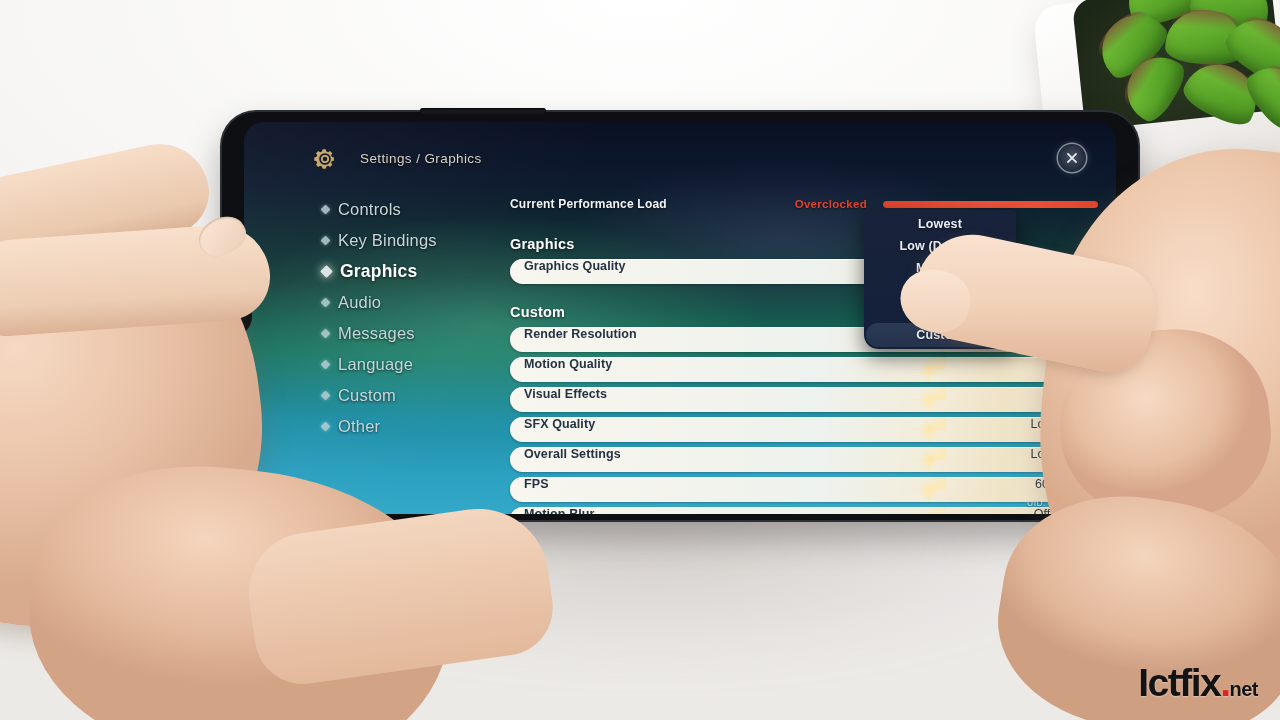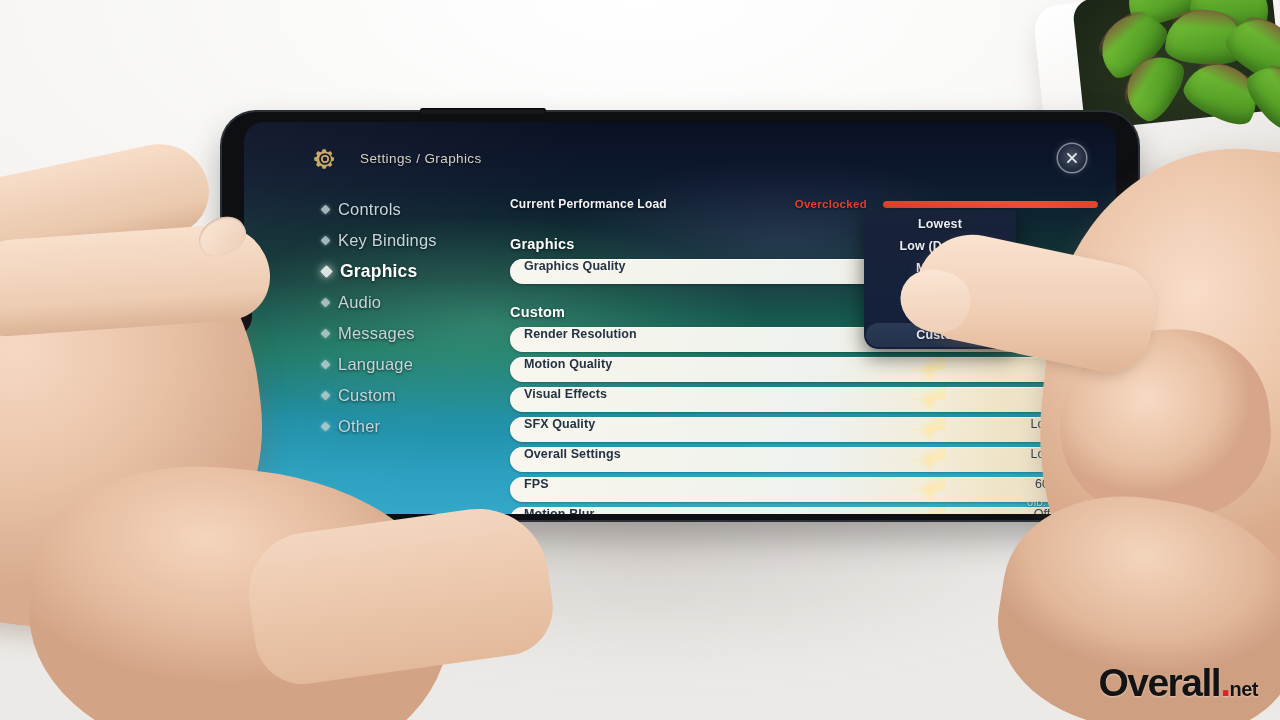--- a/index.html
+++ b/index.html
@@ -511,18 +511,18 @@
   <div class="hand lh-lower"></div>
   <div class="hand lh-fb1"></div>
 
   <div class="hand rh-palm"></div>
   <div class="hand rh-knuckle"></div>
   <div class="hand rh-index"></div>
   <div class="hand rh-indextip"></div>
   <div class="hand rh-lower"></div>
 
   <div class="watermark">
-    <span>Overall</span>
+    <span>Ictfix</span>
     <span class="wm-dot">.</span>
     <span class="wm-net">net</span>
   </div>
 
 </div>
 
 </body></html>

